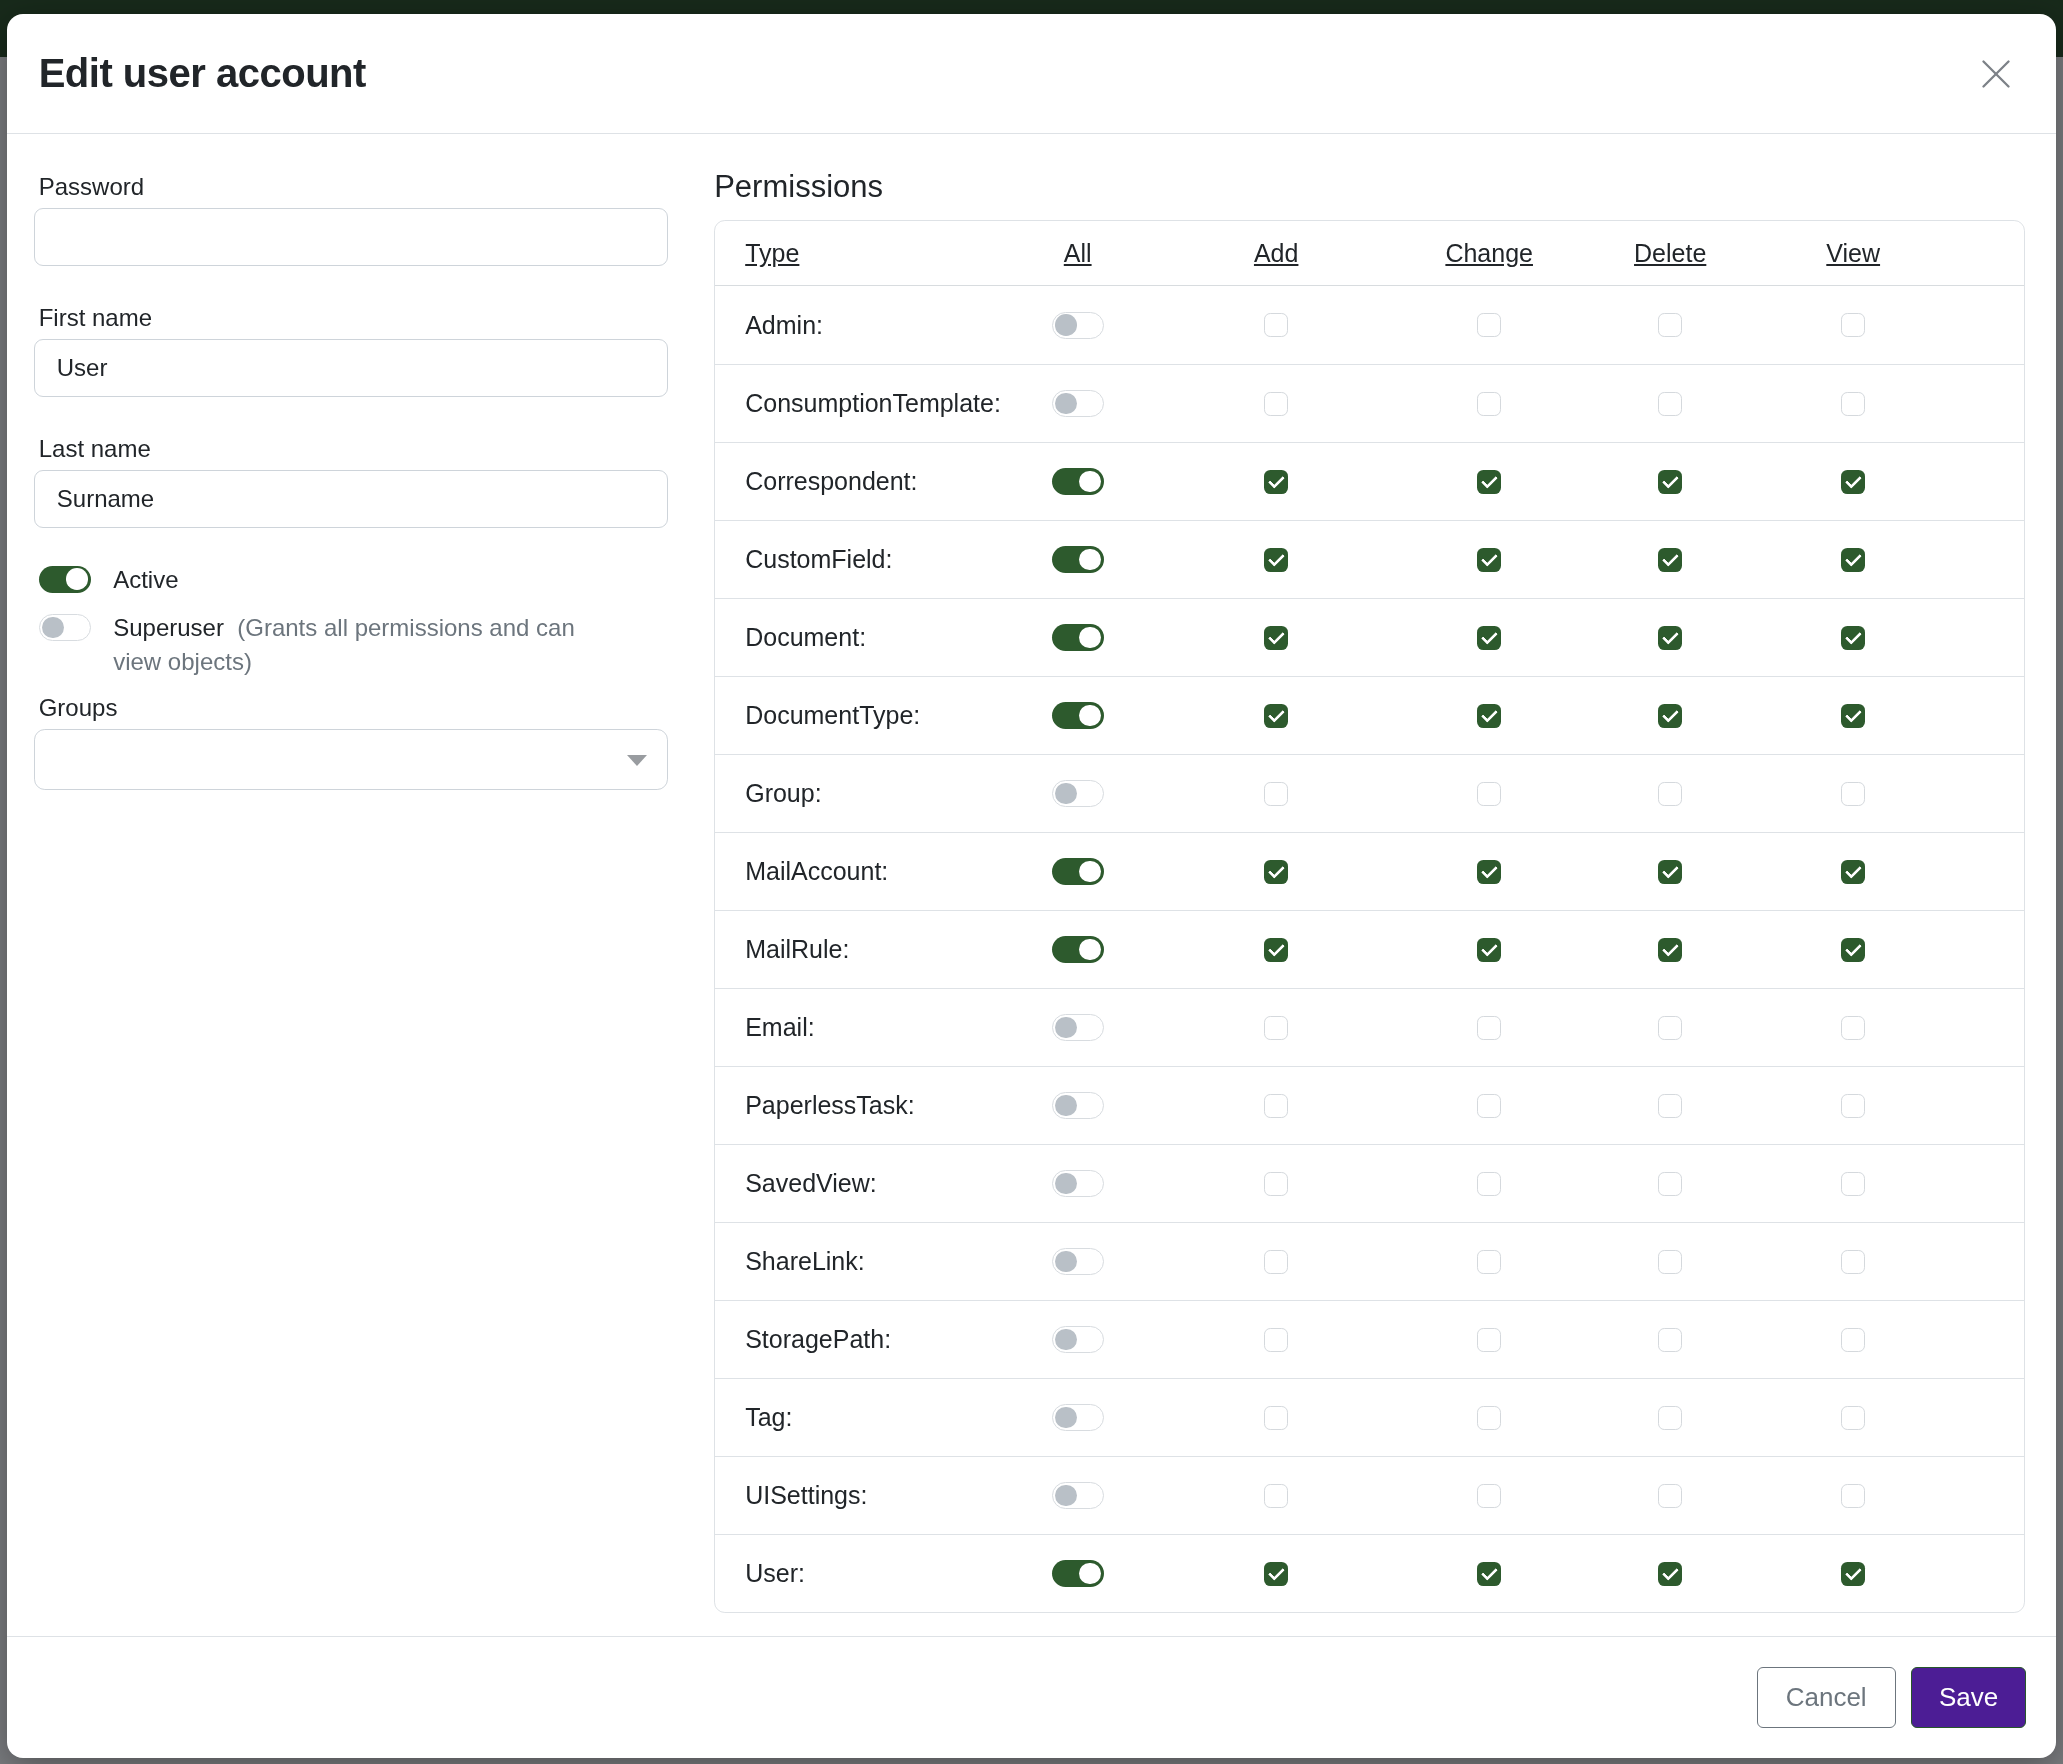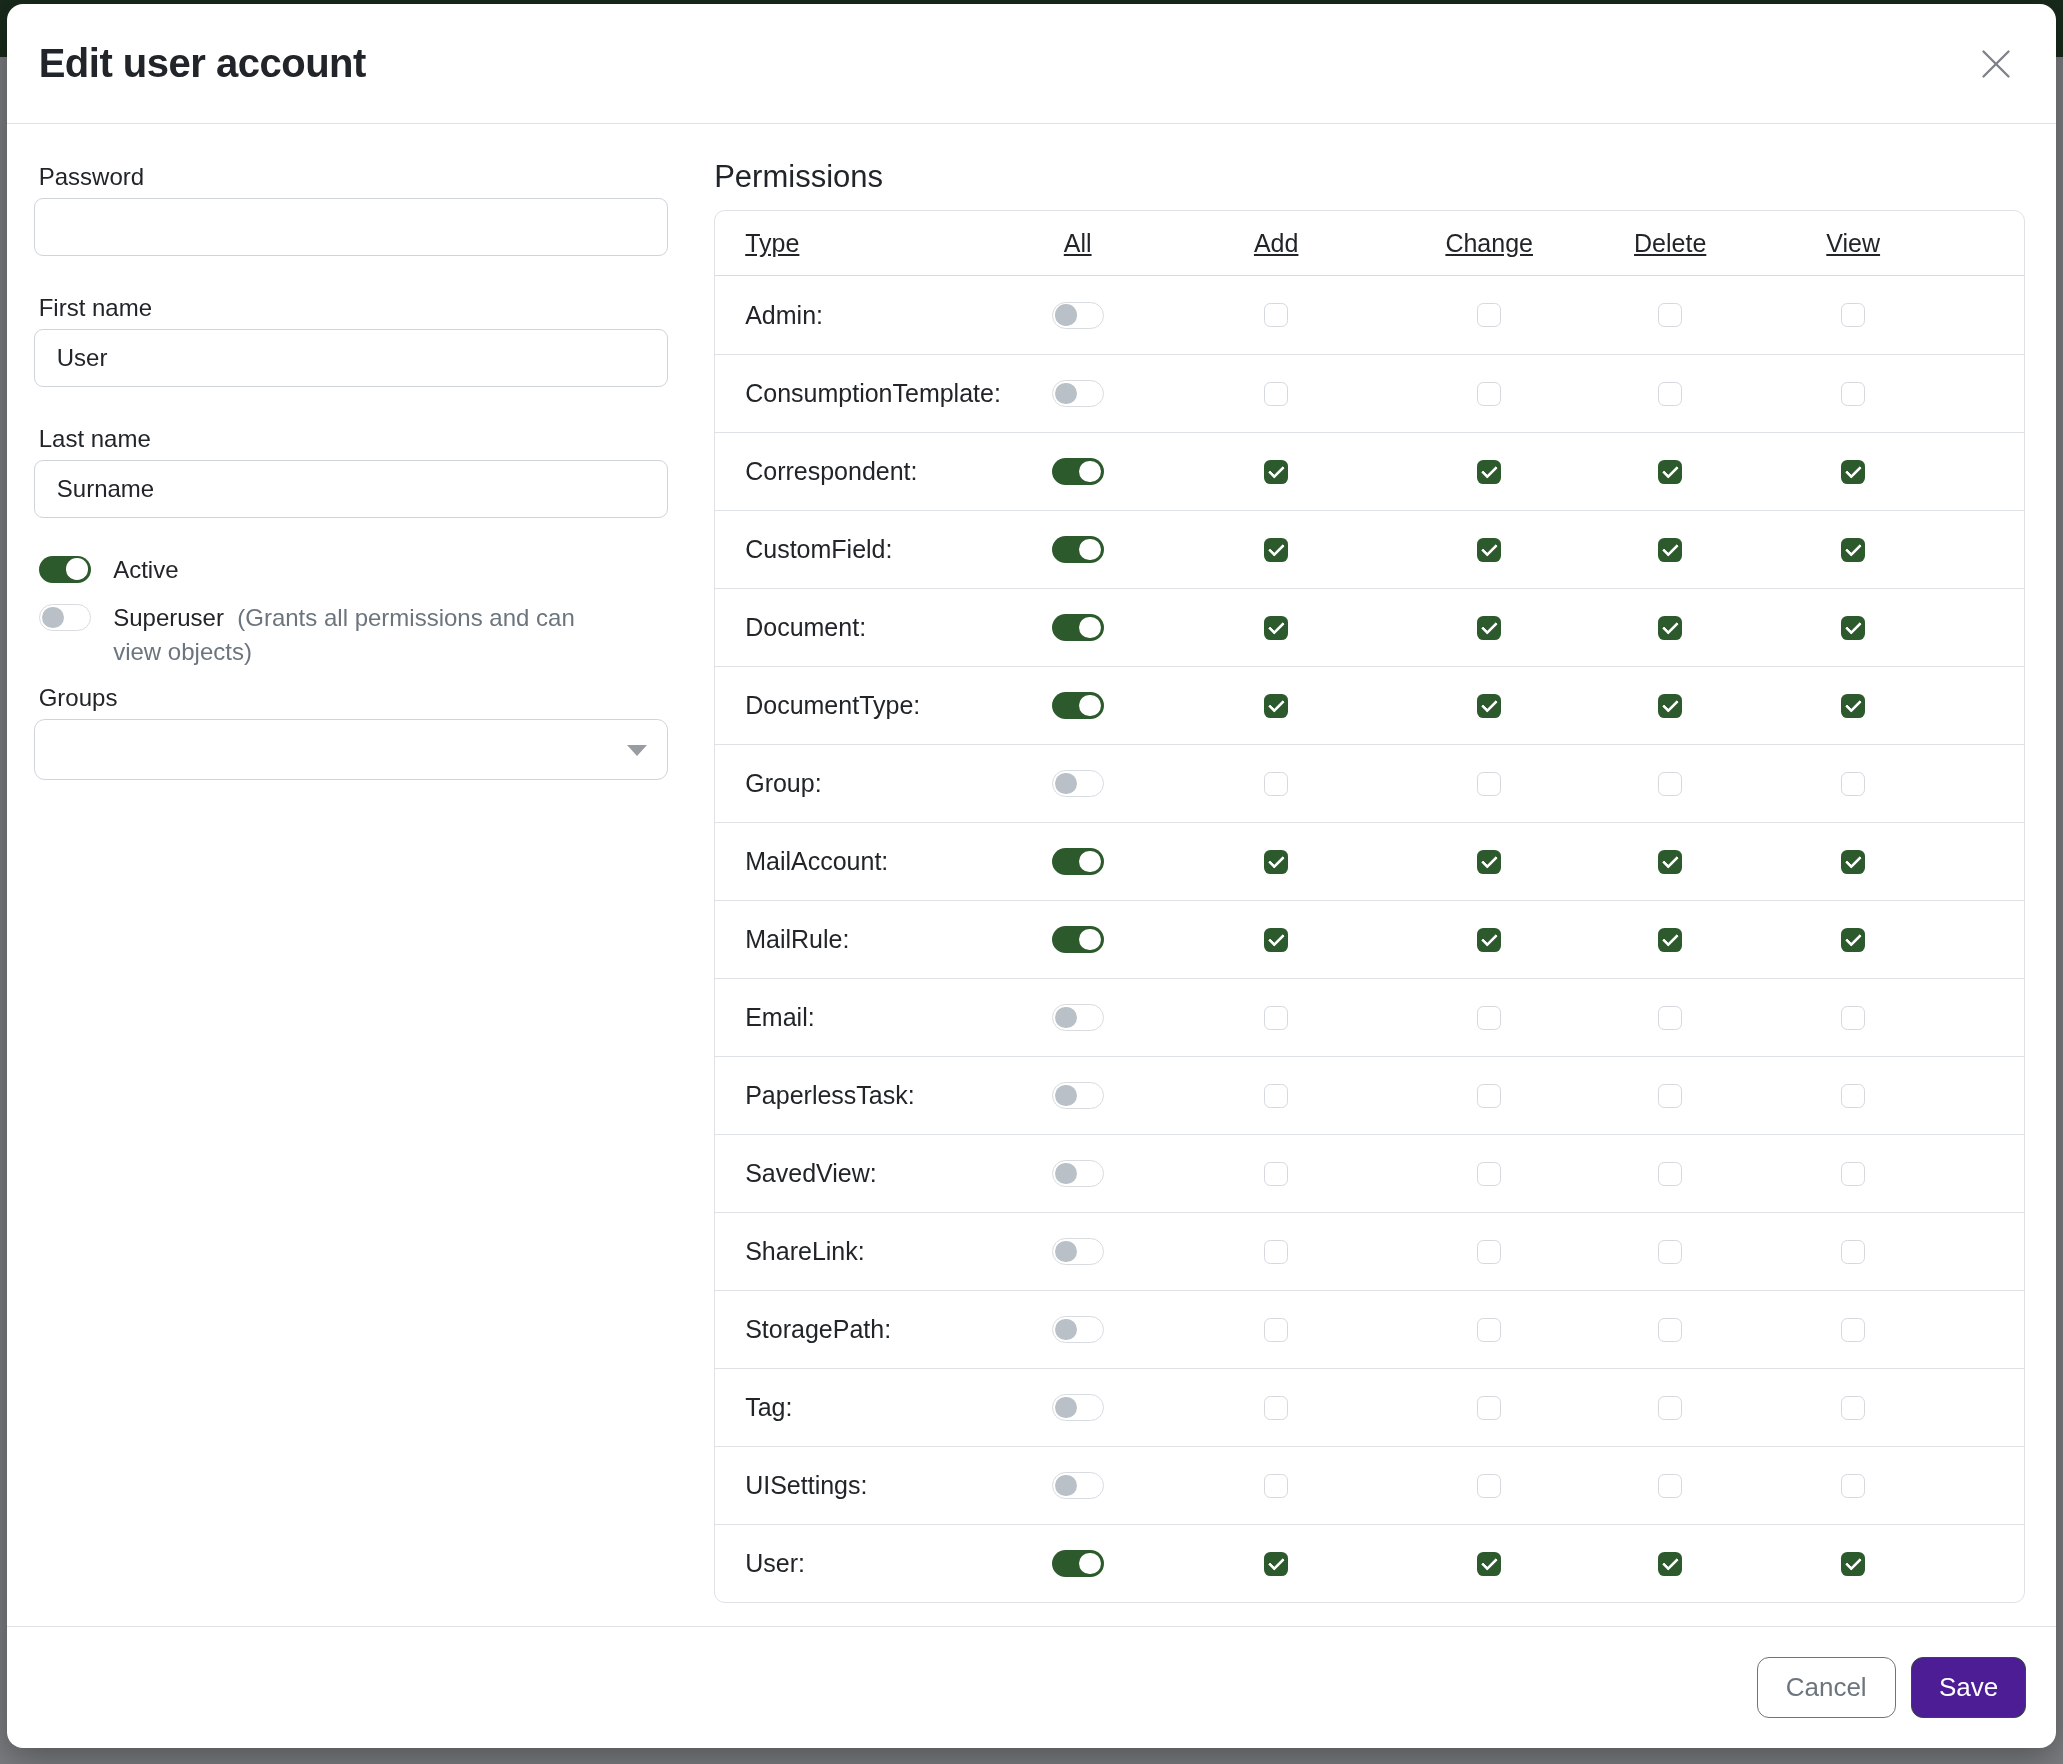--- a/index.html
+++ b/index.html
@@ -9,21 +9,21 @@
     background:#7b7d80;
     position:relative;
     overflow:hidden;
     color:#212529;
   }
   .topbar {
     position:absolute; top:0; left:0; width:100%; height:57px;
     background:#182a1b;
   }
   .modal {
-    position:absolute; top:4px; left:7.2px; width:2049px; height:1744px;
+    position:absolute; top:14px; left:7.2px; width:2049px; height:1744px;
     background:#ffffff; border-radius:16px;
     box-shadow:0 9px 36px rgba(0,0,0,.35);
     display:flex; flex-direction:column;
   }
   
   .modal-header {
     height:120px; flex:0 0 auto;
     border-bottom:0.9px solid #dee2e6;
     display:flex; align-items:center; justify-content:space-between;
     padding:0 38px 0 31.5px;
@@ -80,21 +80,21 @@
   .cb.on  { background:#2d5a2d; }
   .cb.on::after { content:""; position:absolute; left:8px; top:3.6px; width:6.3px; height:11.7px;
                   border:solid #fff; border-width:0 3.2px 3.2px 0; transform:rotate(45deg); border-radius:0.9px; }
   .cb.off { background:#fff; border:0.9px solid #d5d9dd; }
   
   .modal-footer {
     flex:0 0 auto; height:122px; border-top:0.9px solid #dee2e6;
     display:flex; align-items:center; justify-content:flex-end; gap:15.3px;
     padding-right:30px;
   }
-  .btn { height:61px; border-radius:12px; font-size:26px; font-family:"Liberation Sans", sans-serif; cursor:pointer; }
+  .btn { height:61px; border-radius:6px; font-size:26px; font-family:"Liberation Sans", sans-serif; cursor:pointer; }
   .btn-cancel { background:#fff; border:0.9px solid #6c757d; color:#6c757d; padding:0 28px; }
   .btn-save { background:#4c1d95; border:0.9px solid #27562a; color:#fff; padding:0 27px; }
 </style>
 </head>
 <body>
 
 <div class="topbar"></div>
 
 <div class="modal">
 

